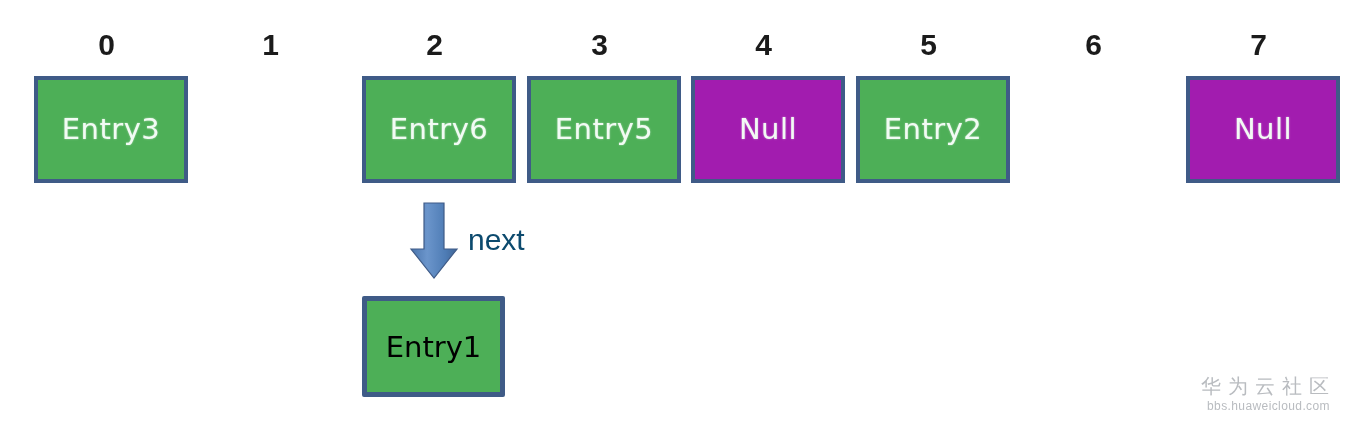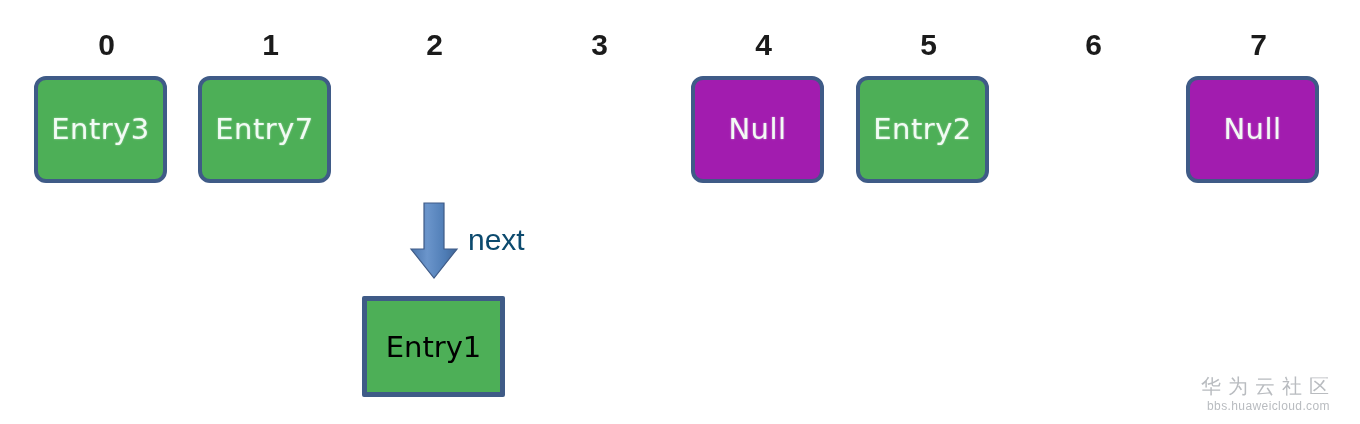--- a/index.html
+++ b/index.html
@@ -26,25 +26,25 @@
     text-align: center;
     font-size: 30px;
     font-weight: 700;
     color: #1b1b1b;
     font-family: "Liberation Sans", sans-serif;
     line-height: 36px;
   }
   .cell {
     position: absolute;
     top: 76px;
-    width: 133px;
+    width: 154px;
     height: 107px;
     box-sizing: border-box;
     border: 4px solid #3f5b87;
-    border-radius: 12px;
+    border-radius: 0;
     display: flex;
     align-items: center;
     justify-content: center;
   }
   .cell .cell-label {
     font-size: 29px;
     color: #f2fbf4;
     font-family: "DejaVu Sans", sans-serif;
     letter-spacing: 0.5px;
     text-shadow: 0 0 2px rgba(255,255,255,0.55);
@@ -127,22 +127,25 @@
   <div class="bucket-index" style="left:362px">2</div>
   <div class="bucket-index" style="left:527px">3</div>
   <div class="bucket-index" style="left:691px">4</div>
   <div class="bucket-index" style="left:856px">5</div>
   <div class="bucket-index" style="left:1021px">6</div>
   <div class="bucket-index" style="left:1186px">7</div>
 
   <div class="cell green" style="left:34px">
     <span class="cell-label">Entry3</span>
   </div>
-  <div class="cell green" style="left:198px">
-    <span class="cell-label">Entry7</span>
+  <div class="cell green" style="left:362px">
+    <span class="cell-label">Entry6</span>
+  </div>
+  <div class="cell green" style="left:527px">
+    <span class="cell-label">Entry5</span>
   </div>
   <div class="cell blue" style="left:691px">
     <span class="cell-label">Null</span>
   </div>
   <div class="cell green" style="left:856px">
     <span class="cell-label">Entry2</span>
   </div>
   <div class="cell blue" style="left:1186px">
     <span class="cell-label">Null</span>
   </div>

